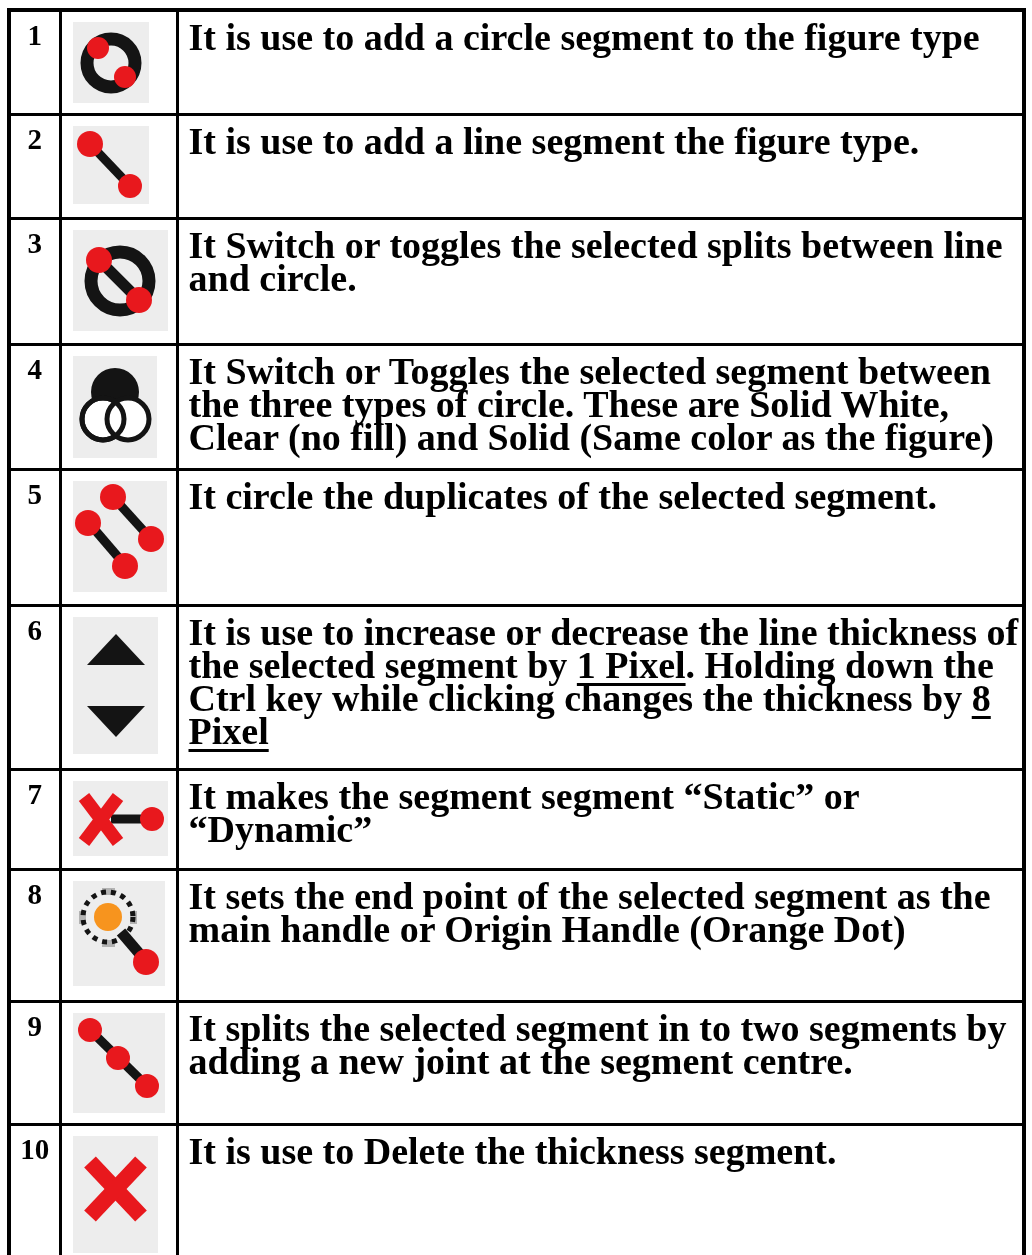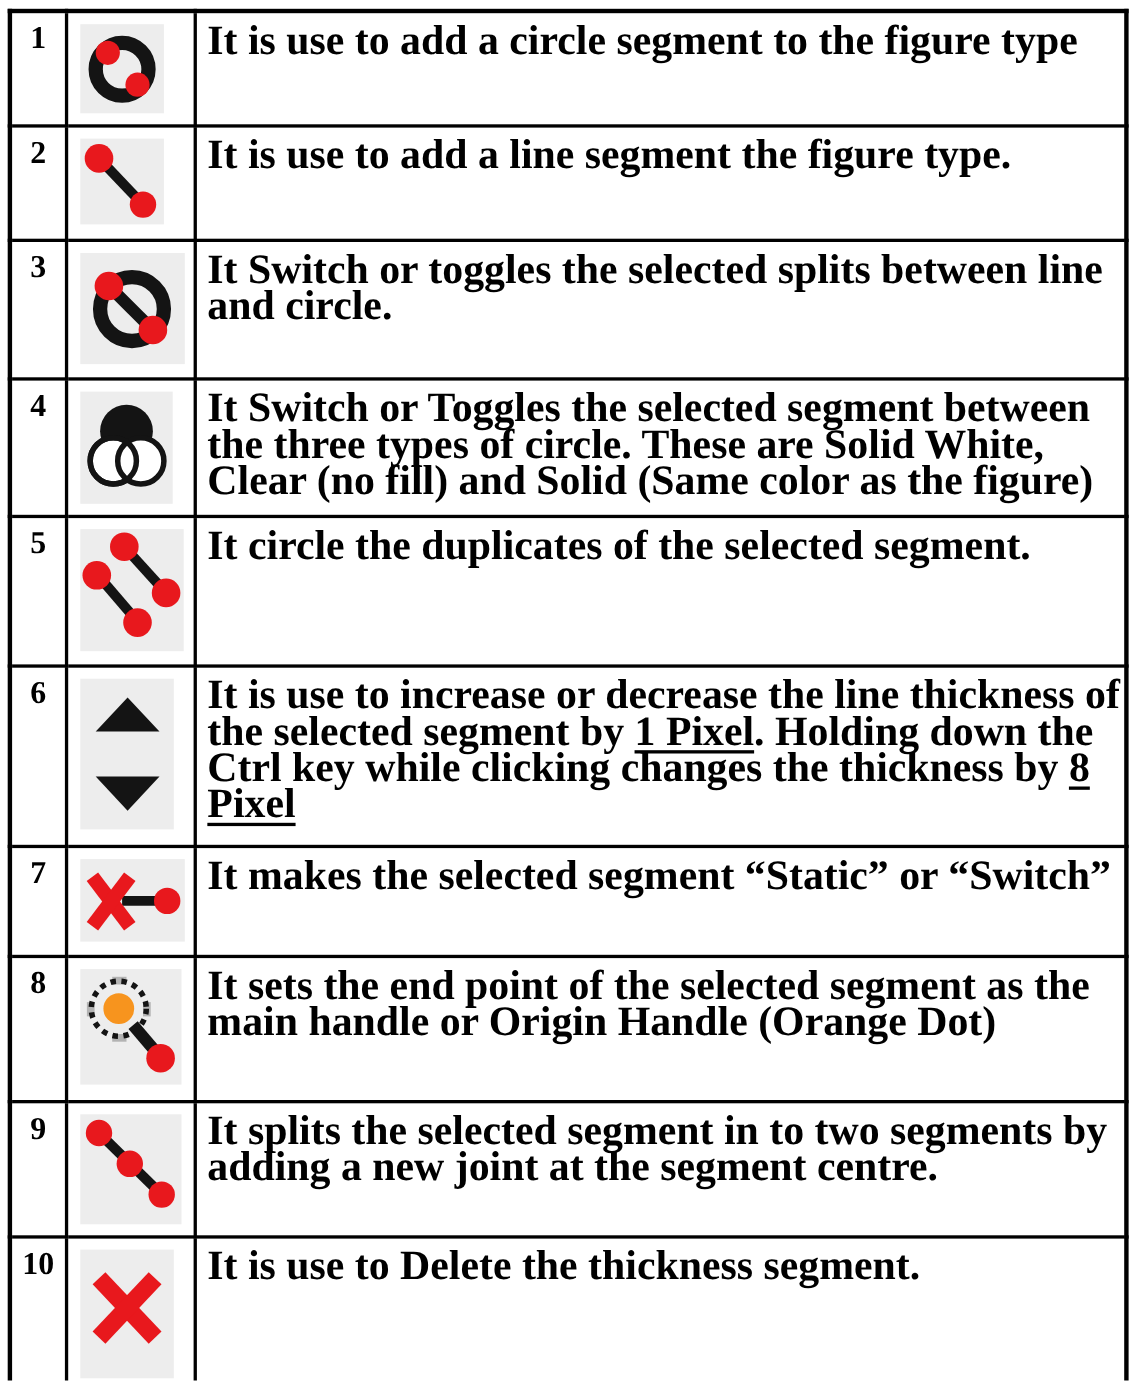--- a/index.html
+++ b/index.html
@@ -151,21 +151,21 @@
     <td class="icon-cell">
       <div class="icon-box" style="width: 95px; height: 75px;">
               <svg width="95" height="75" viewBox="0 0 95 75">
                 <line x1="38" y1="38" x2="78" y2="38" stroke="#141414" stroke-width="9"></line>
                 <line x1="11" y1="16" x2="45" y2="61" stroke="#e8181d" stroke-width="13"></line>
                 <line x1="45" y1="16" x2="11" y2="61" stroke="#e8181d" stroke-width="13"></line>
                 <circle cx="79" cy="38" r="12" fill="#e8181d"></circle>
               </svg>
             </div>
     </td>
-    <td class="desc"><span>It makes the selected segment “Static” or “Switch”</span></td>
+    <td class="desc"><span>It makes the segment segment “Static” or “Dynamic”</span></td>
   </tr>
         <tr style="height: 132px;">
     <td class="num">8</td>
     <td class="icon-cell">
       <div class="icon-box" style="width: 92px; height: 105px;">
               <svg width="92" height="105" viewBox="0 0 92 105">
                 <g fill="#b3b3b3">
                   <rect x="29" y="7" width="13" height="7"></rect>
                   <rect x="29" y="59" width="13" height="7"></rect>
                   <rect x="6" y="30" width="7" height="13"></rect>

